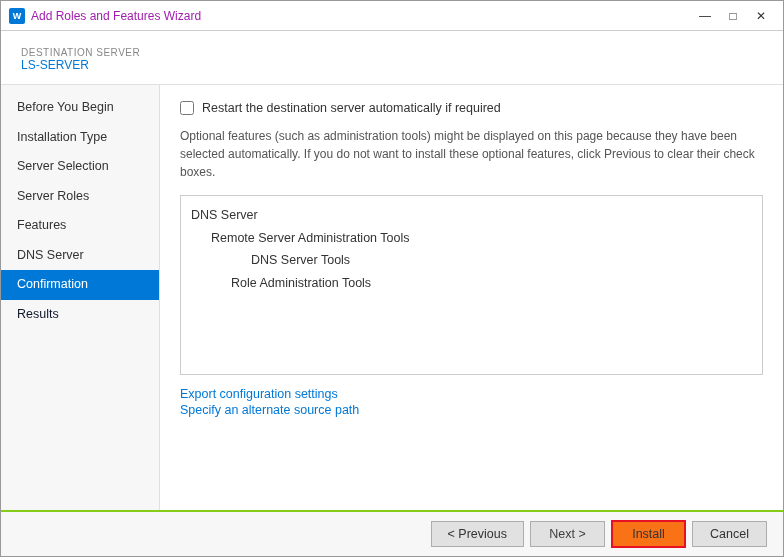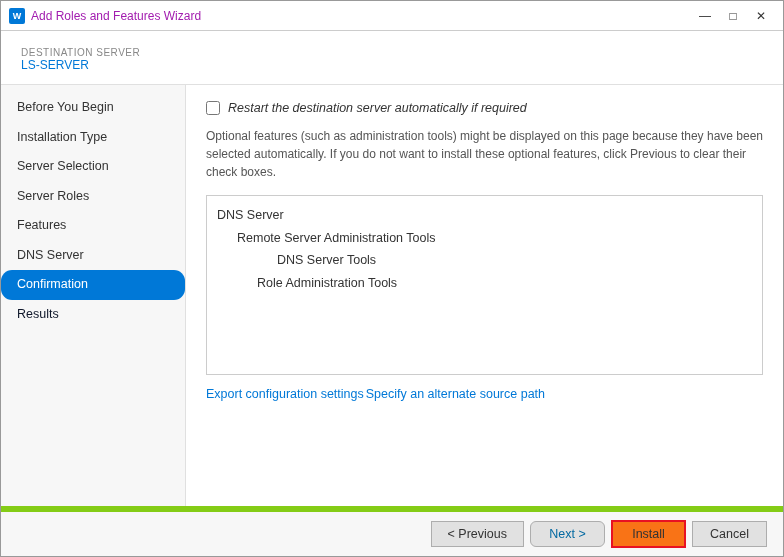--- a/index.html
+++ b/index.html
@@ -94,37 +94,36 @@
     .destination-server .server-name {
       color: #0078d7;
       font-size: 12px;
     }
     .content-area {
       display: flex;
       flex: 1;
       overflow: hidden;
     }
     .sidebar {
-      width: 185px;
+      width: 159px;
       background: #f7f7f7;
       border-right: 1px solid #e0e0e0;
       flex-shrink: 0;
       padding-top: 8px;
     }
     .sidebar-item {
       padding: 6px 16px;
       font-size: 12.5px;
       color: #333;
       cursor: pointer;
       line-height: 1.4;
     }
     .sidebar-item.active {
       background: #0078d7;
       color: white;
-      border-radius: 11px;
     }
     .sidebar-item.disabled {
       color: #0f172a;
       cursor: default;
     }
     .main-content {
       flex: 1;
       padding: 16px 20px;
       overflow-y: auto;
     }
@@ -141,21 +140,20 @@
       margin-bottom: 12px;
     }
     .checkbox-row input[type="checkbox"] {
       width: 14px;
       height: 14px;
       flex-shrink: 0;
     }
     .checkbox-label {
       font-size: 12.5px;
       color: #333;
-      font-style: italic;
     }
     .optional-note {
       font-size: 12px;
       color: #555;
       margin-bottom: 14px;
       line-height: 1.5;
     }
     .features-box {
       border: 1px solid #ccc;
       background: #fff;
@@ -164,31 +162,31 @@
       margin-bottom: 12px;
       font-size: 12.5px;
       color: #333;
       line-height: 1.8;
     }
     .features-box .item-level-0 { margin-left: 0; }
     .features-box .item-level-1 { margin-left: 20px; }
     .features-box .item-level-2 { margin-left: 40px; }
     .links-section {
       display: flex;
-      flex-direction: row;
+      flex-direction: column;
       gap: 2px;
     }
     .link-item {
       color: #0078d7;
       font-size: 12.5px;
       cursor: pointer;
       text-decoration: none;
     }
     .footer {
-      border-top: 6px solid #84cc16;
+      border-top: 2px solid #84cc16;
       padding: 8px 16px;
       display: flex;
       justify-content: flex-end;
       align-items: center;
       gap: 6px;
       background: #f7f7f7;
       flex-shrink: 0;
     }
     .footer-btn {
       padding: 5px 16px;
@@ -197,23 +195,22 @@
       background: #e1e1e1;
       cursor: pointer;
       color: #333;
       min-width: 75px;
     }
     .footer-btn.install-btn {
       border: 2px solid #e81123;
       background: #f97316;
     }
     .footer-btn:disabled {
-      color: #0369a1;
+      color: #404040;
       cursor: default;
-      border-radius: 6px;
     }
   </style>
 </head>
 <body>
 
 <div class="window">
 
   <div class="title-bar">
     <div class="title-bar-left">
       <div class="title-bar-icon">

